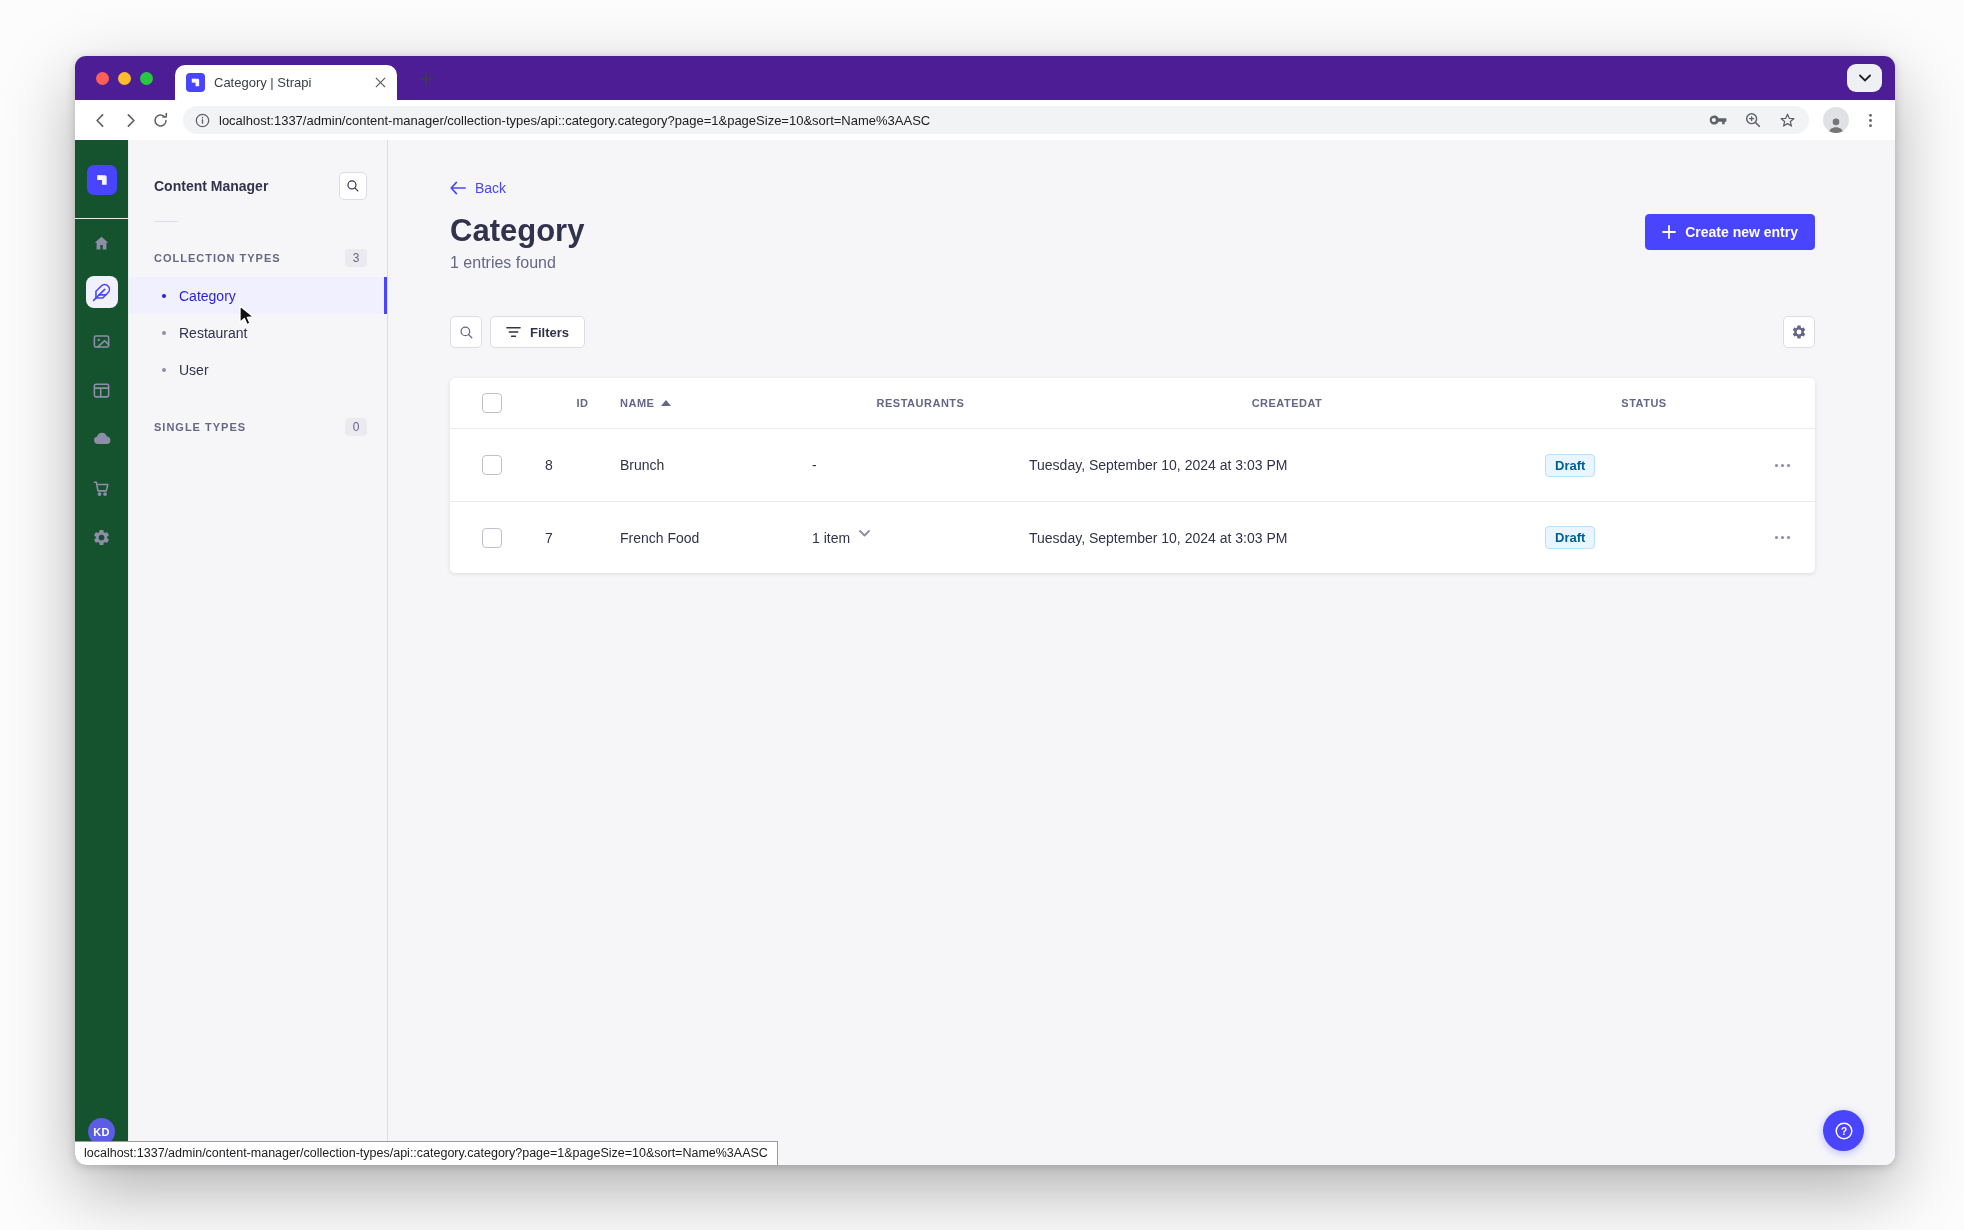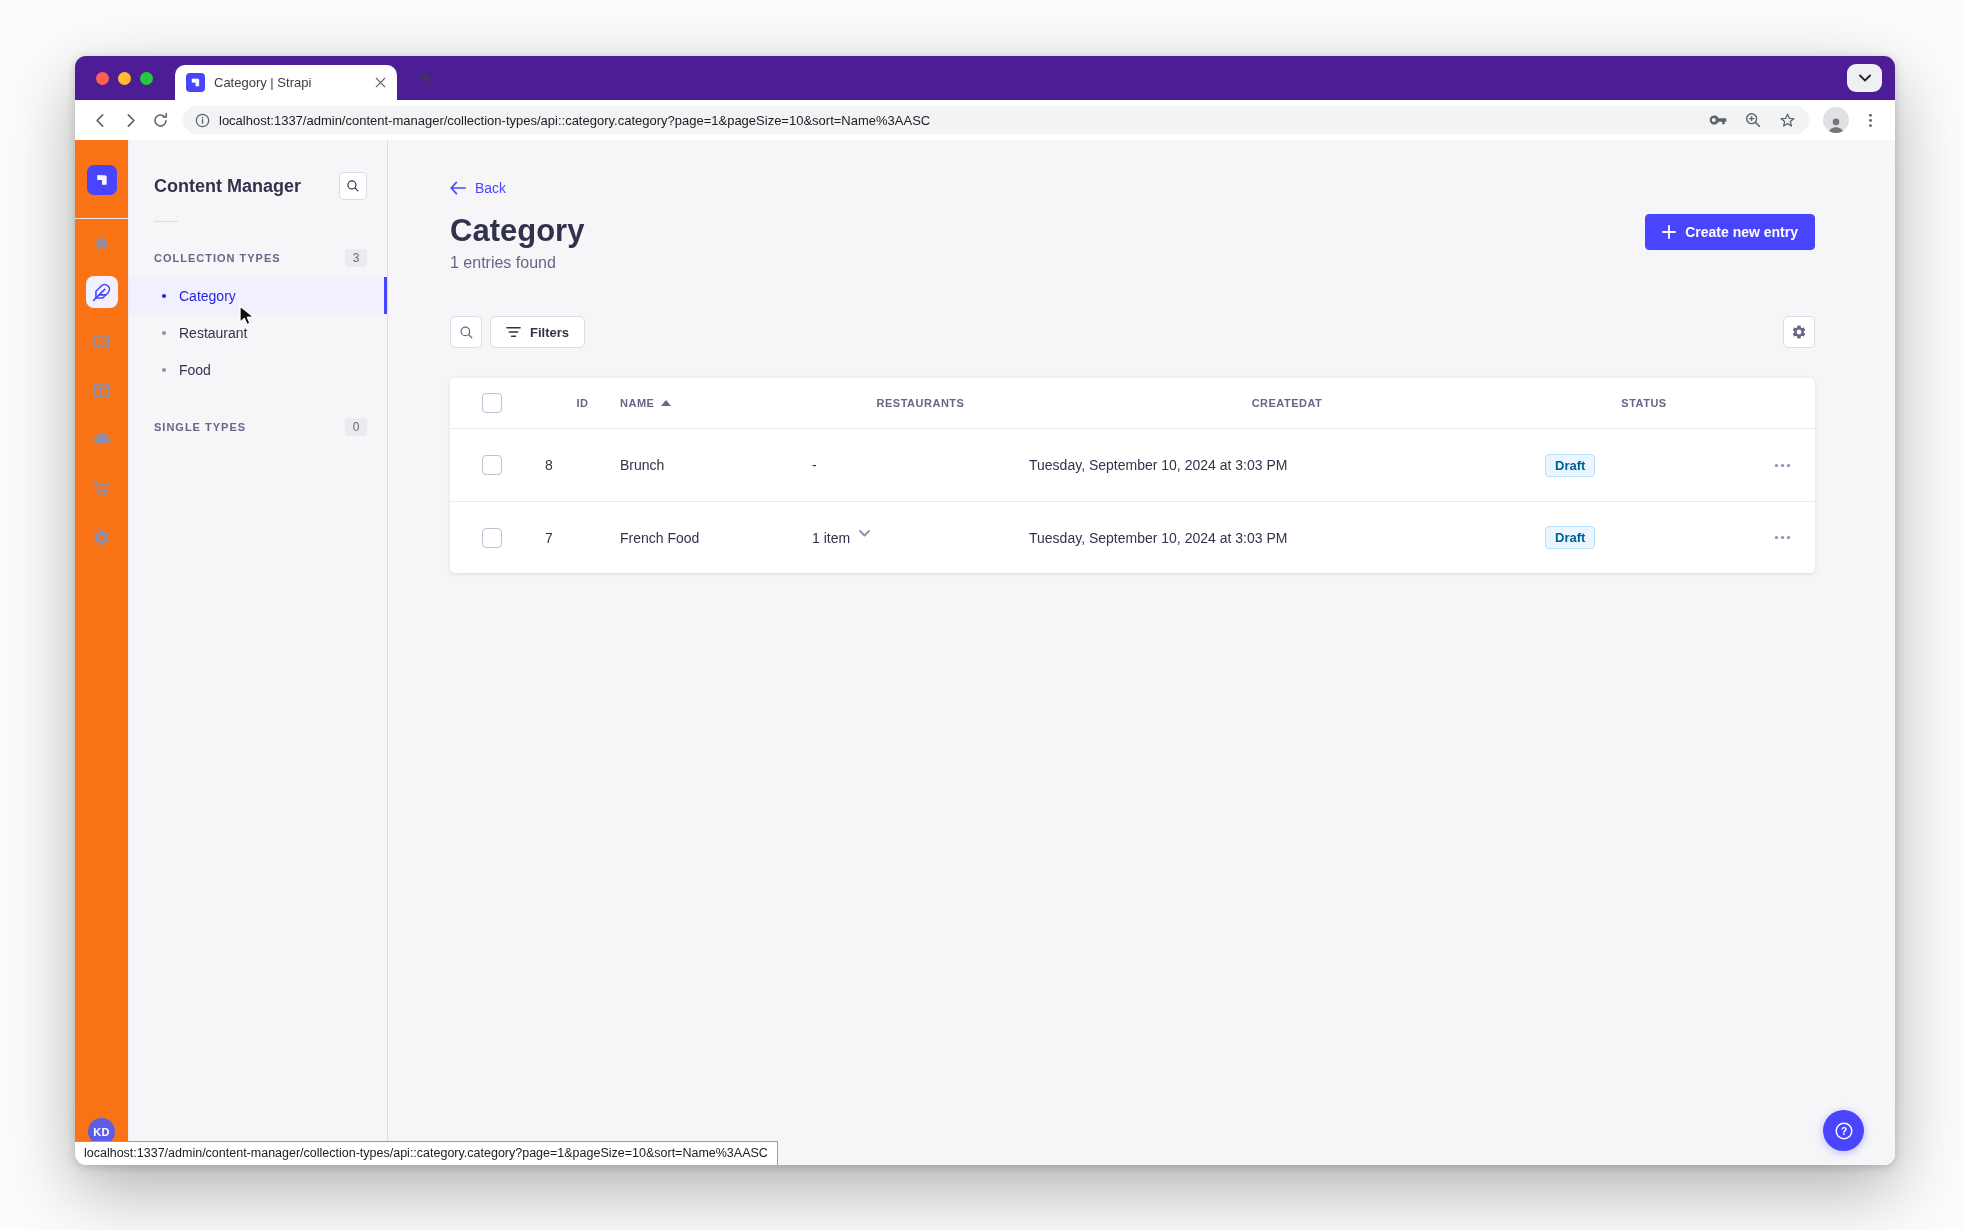--- a/index.html
+++ b/index.html
@@ -42,32 +42,32 @@
     display:flex; align-items:center; padding:0 12px; margin:0 8px; min-width:0;
   }
   .omni-url { flex:1; font-size:13px; color:#202124; white-space:nowrap; overflow:hidden; margin-left:9px; }
   .omni-icons { display:flex; align-items:center; gap:16px; color:#5f6368; margin-left:12px; }
   .chrome-avatar { width:26px; height:26px; border-radius:50%; background:#dfe1e5; display:flex; align-items:flex-end; justify-content:center; overflow:hidden; margin:0 6px; }
 
   
   .app { flex:1; display:flex; background:#f6f6f9; min-height:0; position:relative; }
 
   
-  .rail { width:54px; background:#f97316; border-right:1px solid #eaeaef; display:flex; flex-direction:column; align-items:center; padding-top:25px; flex:none; }
+  .rail { width:54px; background:#14532d; border-right:1px solid #eaeaef; display:flex; flex-direction:column; align-items:center; padding-top:25px; flex:none; }
   .logo { width:30px; height:30px; border-radius:7px; background:#4945ff; display:flex; align-items:center; justify-content:center; }
   .rail-div { width:100%; height:1px; background:#eaeaef; margin-top:23px; }
   .rail-icons { display:flex; flex-direction:column; gap:17px; margin-top:8px; align-items:center; }
   .rail-item { width:32px; height:32px; border-radius:8px; display:flex; align-items:center; justify-content:center; color:#8e8ea9; }
   .rail-item.active { background:#f0f0ff; color:#4945ff; }
   .user-avatar { margin-top:auto; margin-bottom:20px; width:27px; height:27px; border-radius:50%; background:#5c5ce6; color:#fff; font-size:11px; font-weight:700; display:flex; align-items:center; justify-content:center; letter-spacing:.3px; }
 
   
   .subnav { width:259px; border-right:1px solid #dcdce4; padding-top:32px; display:flex; flex-direction:column; flex:none; }
   .subnav-head { padding:0 20px 0 25px; display:flex; align-items:center; justify-content:space-between; }
-  .subnav-title { font-size:18px; font-weight:700; color:#32324d; }
+  .subnav-title { font-size:14px; font-weight:700; color:#32324d; }
   .subnav-search { width:28px; height:28px; background:#fff; border:1px solid #dcdce4; border-radius:5px; display:flex; align-items:center; justify-content:center; color:#32324d; }
   .subnav-div { width:24px; height:1px; background:#dcdce4; margin:21px 0 0 25px; }
   .section-row { margin-top:27px; padding:0 20px 0 25px; display:flex; align-items:center; justify-content:space-between; }
   .section-label { font-size:11px; font-weight:700; color:#666687; letter-spacing:1px; }
   .count-badge { background:#eaeaef; color:#666687; font-size:12px; min-width:22px; text-align:center; padding:2px 6px; border-radius:4px; }
   .nav-items { margin-top:10px; display:flex; flex-direction:column; }
   .nav-item { height:37px; display:flex; align-items:center; gap:13px; padding-left:33px; font-size:14px; color:#32324d; position:relative; }
   .nav-item .bullet { width:4px; height:4px; border-radius:50%; background:#8e8ea9; flex:none; }
   .nav-item.active { background:#f0f0ff; color:#271fe0; font-weight:500; }
   .nav-item.active .bullet { background:#271fe0; }
@@ -289,21 +289,21 @@
         <div class="nav-item active">
           <span class="bullet"></span>
           <span>Category</span>
         </div>
         <div class="nav-item">
           <span class="bullet"></span>
           <span>Restaurant</span>
         </div>
         <div class="nav-item">
           <span class="bullet"></span>
-          <span>Food</span>
+          <span>User</span>
         </div>
       </div>
 
       <div class="section-row" style="margin-top:30px;">
         <span class="section-label">SINGLE TYPES</span>
         <span class="count-badge">0</span>
       </div>
     </div>
 
     <div class="main">

